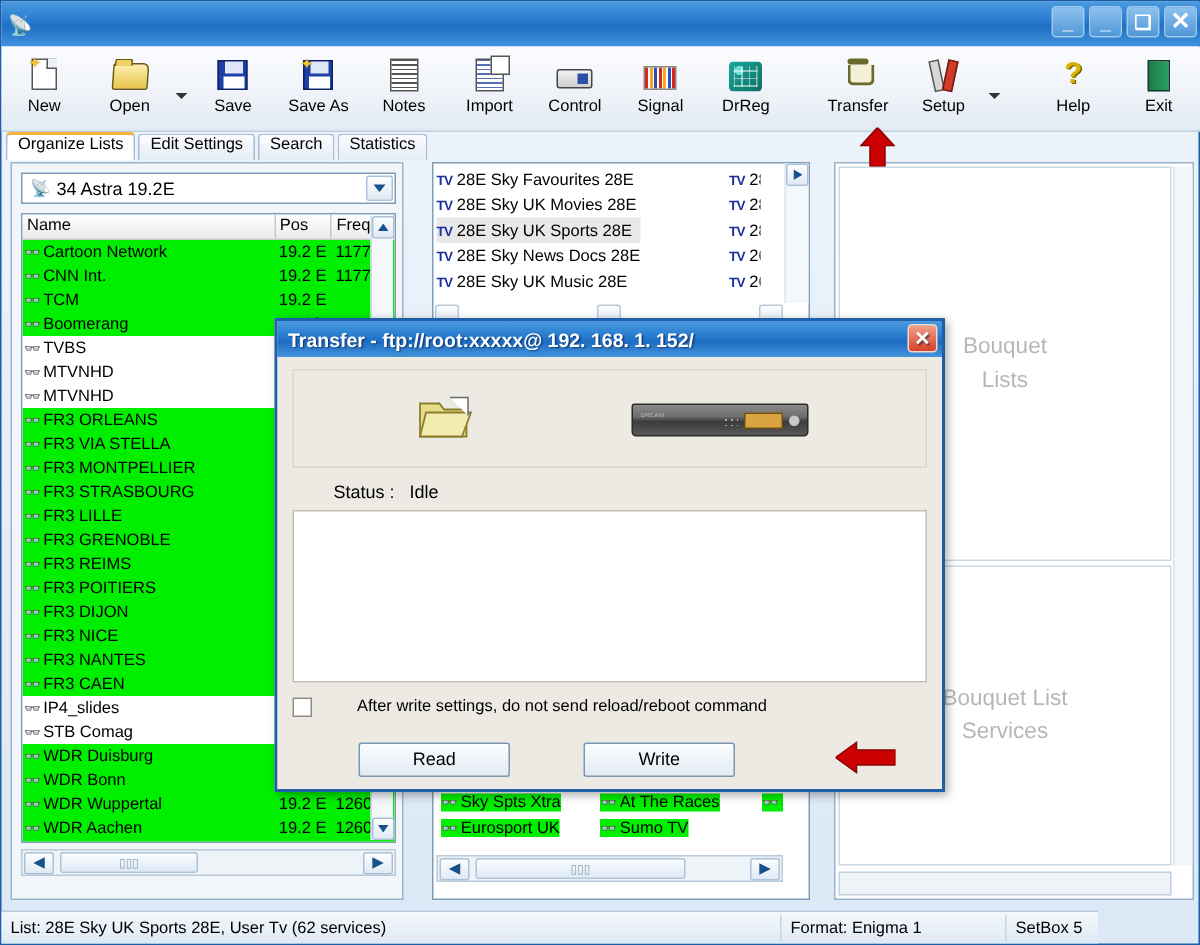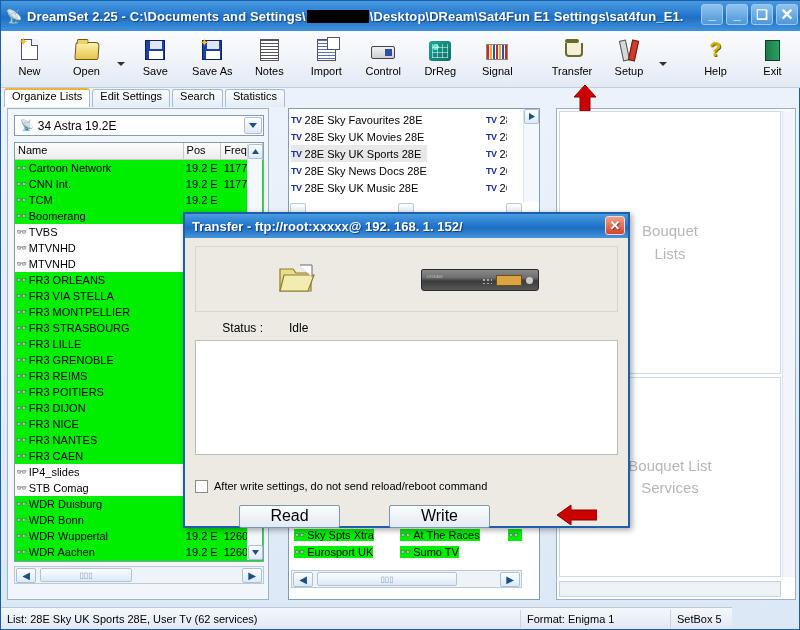--- a/index.html
+++ b/index.html
@@ -297,50 +297,49 @@
   #device-icon { position:absolute; left:225px; top:22px; width:118px; height:22px;
     background: linear-gradient(180deg,#8a8a8a 0%, #6e6e6e 38%, #3c3c3c 55%, #585858 100%);
     border-radius: 2px 2px 3px 3px; border:1px solid #2b2b2b;}
   #device-icon .screen { position:absolute; right:16px; top:5px; width:26px; height:11px; background:#d9a441; border:1px solid #6c4f16;}
   #device-icon .knob { position:absolute; right:5px; top:7px; width:7px;height:7px;border-radius:50%;background:#c9c9c9;}
   #device-icon .dots { position:absolute; right:46px; top:8px; width:10px; height:6px;
     background-image: radial-gradient(circle, #aaa 1px, transparent 1px); background-size:4px 4px;}
   #device-icon .brand { position:absolute; left:5px; top:4px; font-size:4px; color:#bbb; letter-spacing:.3px;}
   #status-row { height: 24px; display:flex; align-items:center; margin-top:4px; }
   #status-row .lbl { width: 78px; text-align:right; padding-right: 10px; font-size:12px;}
-  #status-row .val { font-size:12px;margin-left:16px; }
+  #status-row .val { font-size:12px; }
   #log-box {
     height: 115px; background: #fff; border: 1px solid #c0bdb3;
   }
-  #chk-row { display:flex; align-items:center; height: 22px; margin-top:20px; }
+  #chk-row { display:flex; height: 22px; margin-top:10px;gap:24px; }
   #chk-row .box {
     width: 13px; height:13px; background:#fff; border:1px solid #8e8b81; margin-right:6px;
   }
   #chk-row .lbl { font-size: 11px; }
   #dlg-buttons { display:flex; align-items:center; margin-top: 6px; position:relative; height:26px; }
   .dlgbtn {
     width: 101px; height: 23px;
     background: linear-gradient(180deg,#fbfdfe,#e2eaf3);
     border: 1px solid #7a98b5; border-radius: 2px;
     display:flex; align-items:center; justify-content:center;
-    font-size: 16px; color:#000;
+    font-size: 12px; color:#000;
   }
   #btn-read { margin-left: 44px; }
   #btn-write { margin-left: 49px; }
   #arrow-left { position:absolute; left: 362px; top: 1px; width: 40px; height:22px;}
 
 </style>
 </head>
 <body>
 
 <div id="app">
 
   <div id="titlebar">
     <span class="tb-icon">📡</span>
-    <span class="tb-text"><span>DreamSet 2.25 - C:\Documents and Settings\</span><span class="redact"></span><span>\Desktop\DReam\Sat4Fun E1 Settings\sat4fun_E1.</span></span>
     <div id="winbtns">
       <div class="winbtn">_</div>
       <div class="winbtn">_</div>
       <div class="winbtn">❑</div>
       <div class="winbtn close">✕</div>
     </div>
   </div>
 
   <div id="toolbar">
     <div class="tbtn">
@@ -387,29 +386,29 @@
       <span class="lbl">Import</span>
     </div>
     <div class="tbtn">
       <span class="glyph">
           <span class="ic-control"></span>
         </span>
       <span class="lbl">Control</span>
     </div>
     <div class="tbtn">
       <span class="glyph">
+          <span class="ic-signal"></span>
+        </span>
+      <span class="lbl">Signal</span>
+    </div>
+    <div class="tbtn">
+      <span class="glyph">
           <span class="ic-dr"></span>
         </span>
       <span class="lbl">DrReg</span>
-    </div>
-    <div class="tbtn">
-      <span class="glyph">
-          <span class="ic-signal"></span>
-        </span>
-      <span class="lbl">Signal</span>
     </div>
     <div class="tb-gap"></div>
     <div class="tbtn">
       <span class="glyph">
           <span class="ic-transfer"></span>
         </span>
       <span class="lbl">Transfer</span>
     </div>
     <div class="tbtn">
       <span class="glyph">

